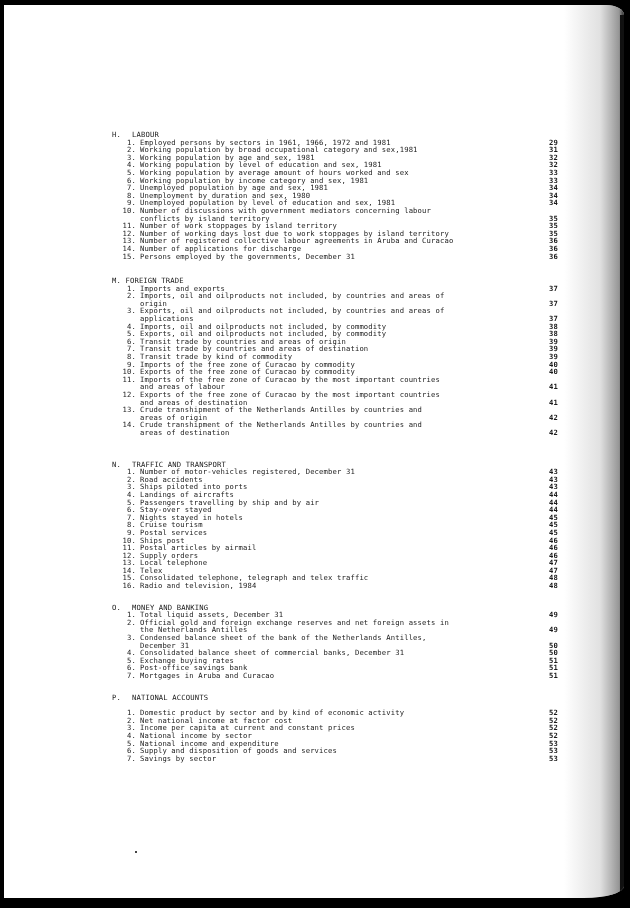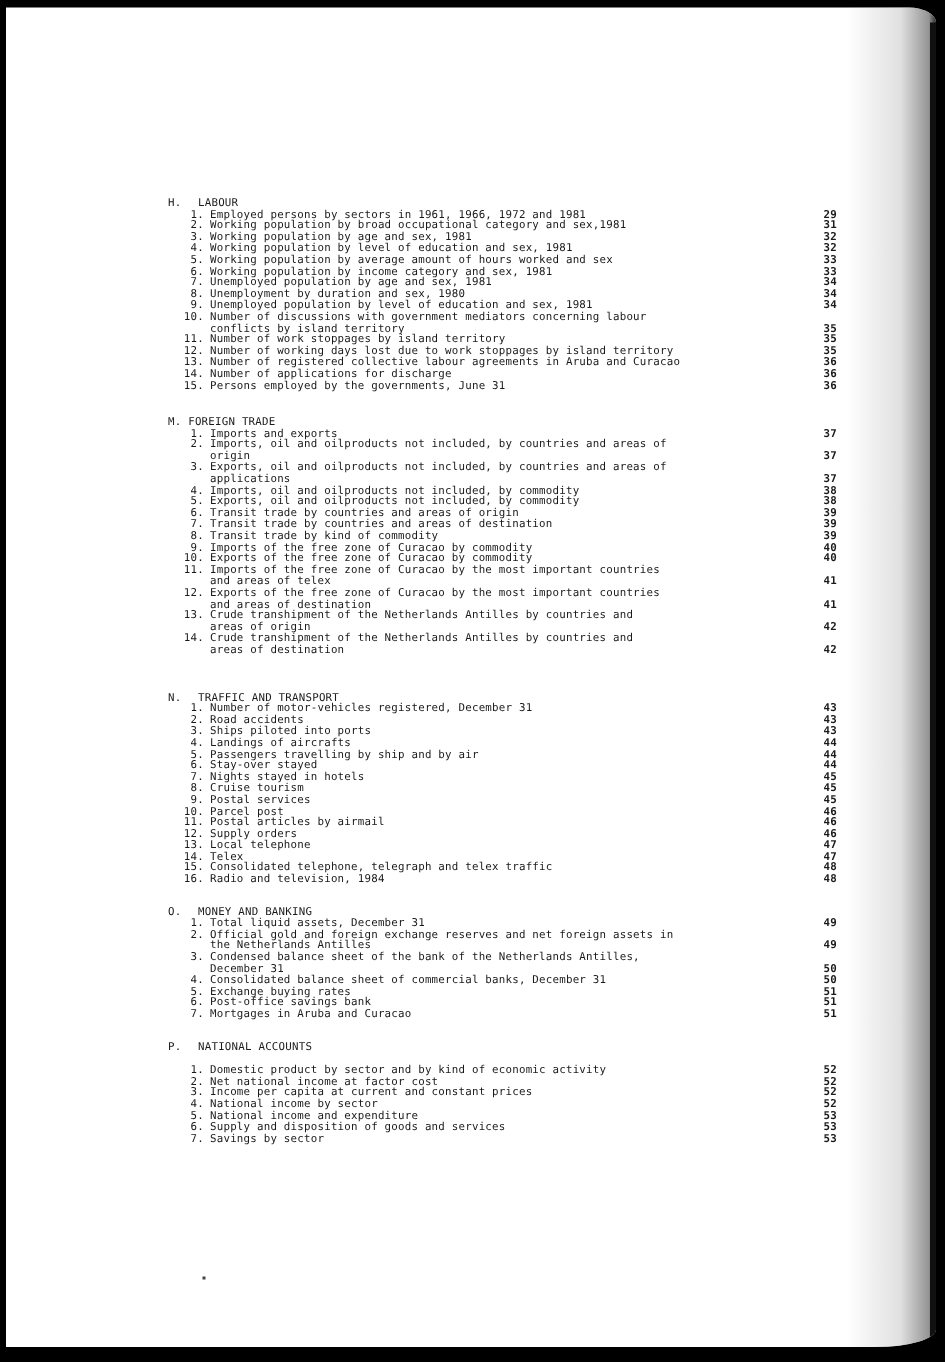--- a/index.html
+++ b/index.html
@@ -121,21 +121,21 @@
             <span class="txt">Number of registered collective labour agreements in Aruba and Curacao</span>
             <span class="pg">36</span>
           </div>
           <div class="row">
             <span class="num">14.</span>
             <span class="txt">Number of applications for discharge</span>
             <span class="pg">36</span>
           </div>
           <div class="row">
             <span class="num">15.</span>
-            <span class="txt">Persons employed by the governments, June 31</span>
+            <span class="txt">Persons employed by the governments, December 31</span>
             <span class="pg">36</span>
           </div>
         </div>
     </div>
 
     <div class="gapM"></div>
 
     <div class="section">
       <div class="sec-head">
         <span>M.</span><span>&nbsp;</span>
@@ -202,21 +202,21 @@
             <span class="txt">Exports of the free zone of Curacao by commodity</span>
             <span class="pg">40</span>
           </div>
           <div class="row">
             <span class="num">11.</span>
             <span class="txt">Imports of the free zone of Curacao by the most important countries</span>
             <span class="pg"></span>
           </div>
           <div class="row">
             <span class="num"></span>
-            <span class="txt">and areas of telex</span>
+            <span class="txt">and areas of labour</span>
             <span class="pg">41</span>
           </div>
           <div class="row">
             <span class="num">12.</span>
             <span class="txt">Exports of the free zone of Curacao by the most important countries</span>
             <span class="pg"></span>
           </div>
           <div class="row">
             <span class="num"></span>
             <span class="txt">and areas of destination</span>
@@ -293,21 +293,21 @@
             <span class="txt">Cruise tourism</span>
             <span class="pg">45</span>
           </div>
           <div class="row">
             <span class="num">9.</span>
             <span class="txt">Postal services</span>
             <span class="pg">45</span>
           </div>
           <div class="row">
             <span class="num">10.</span>
-            <span class="txt">Parcel post</span>
+            <span class="txt">Ships post</span>
             <span class="pg">46</span>
           </div>
           <div class="row">
             <span class="num">11.</span>
             <span class="txt">Postal articles by airmail</span>
             <span class="pg">46</span>
           </div>
           <div class="row">
             <span class="num">12.</span>
             <span class="txt">Supply orders</span>

